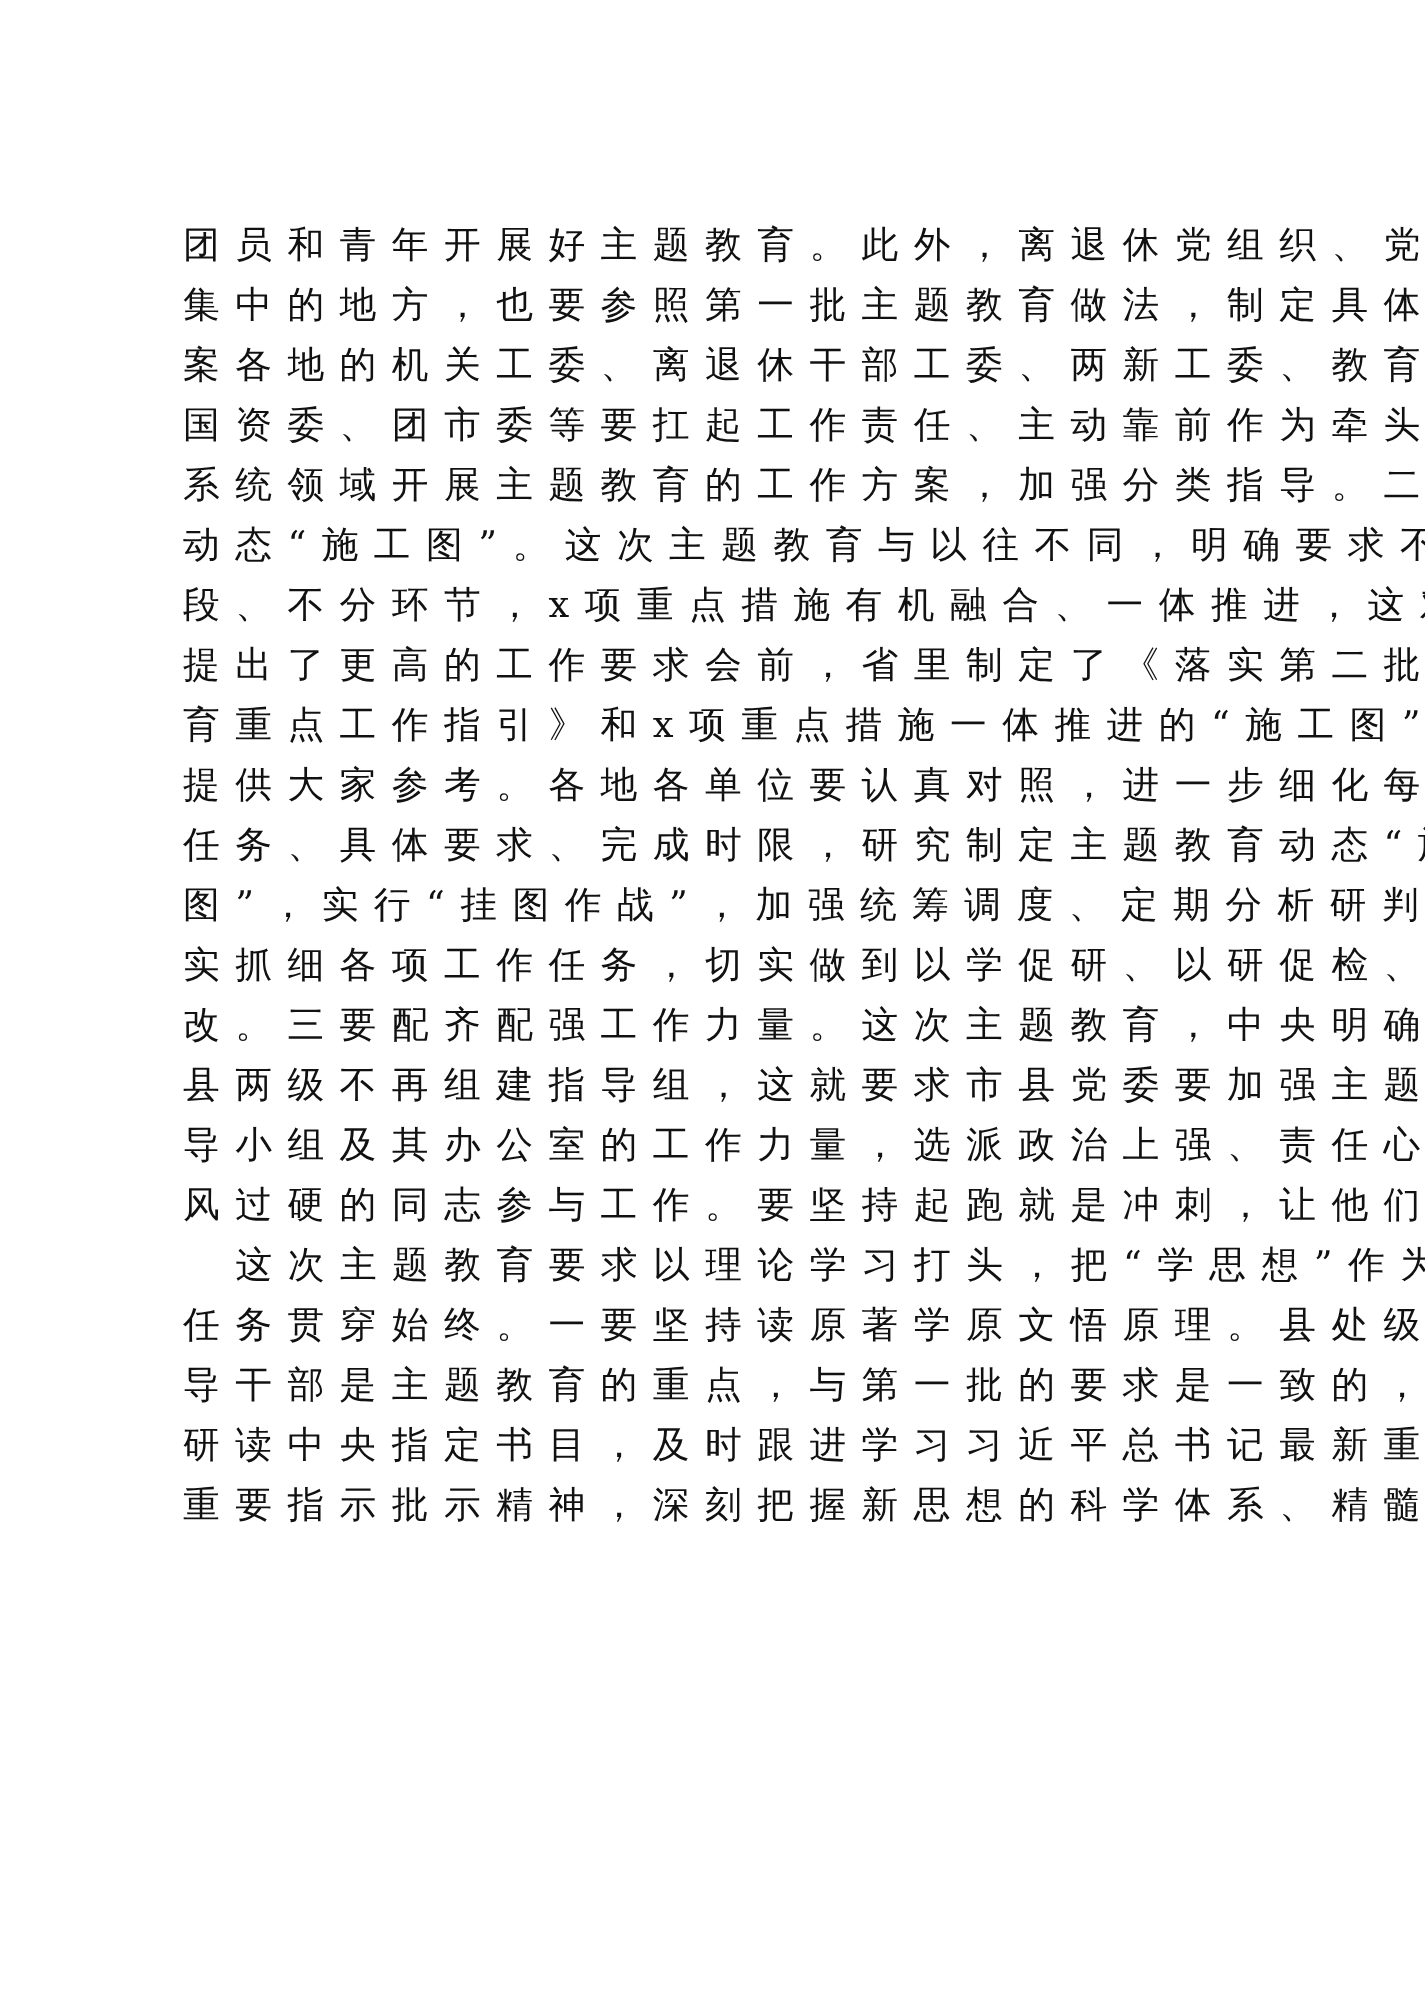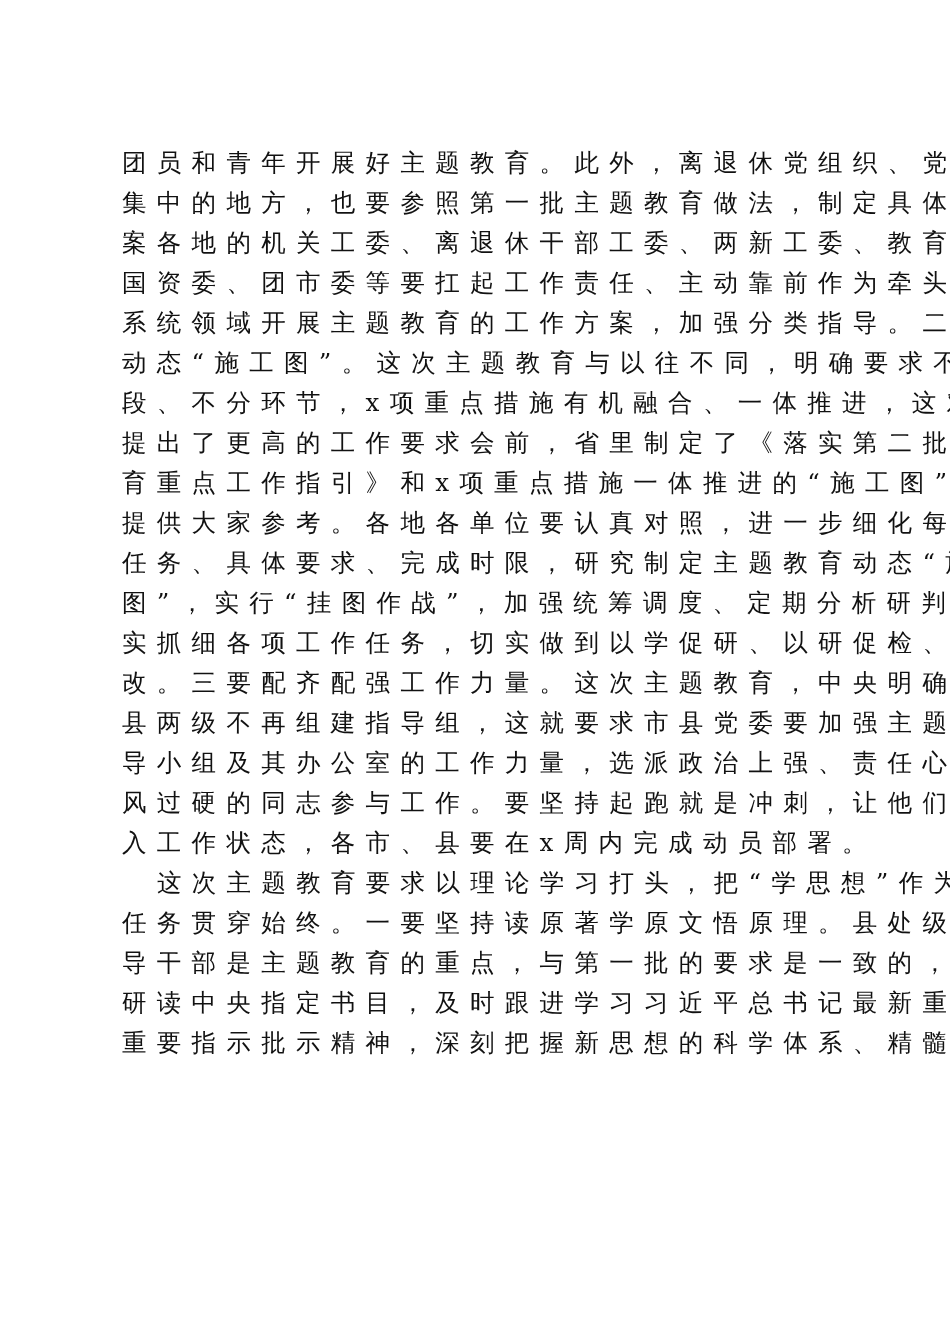--- a/index.html
+++ b/index.html
@@ -60,21 +60,20 @@
       <span class="line">提出了更高的工作要求会前，省里制定了《落实第二批主题教</span>
       <span class="line">育重点工作指引》和x项重点措施一体推进的“施工图”模版，</span>
       <span class="line">提供大家参考。各地各单位要认真对照，进一步细化每项工作</span>
       <span class="line">任务、具体要求、完成时限，研究制定主题教育动态“施工</span>
       <span class="line">图”，实行“挂图作战”，加强统筹调度、定期分析研判，抓</span>
       <span class="line">实抓细各项工作任务，切实做到以学促研、以研促检、以检促</span>
       <span class="line">改。三要配齐配强工作力量。这次主题教育，中央明确规定市</span>
       <span class="line">县两级不再组建指导组，这就要求市县党委要加强主题教育领</span>
       <span class="line">导小组及其办公室的工作力量，选派政治上强、责任心强、作</span>
       <span class="line">风过硬的同志参与工作。要坚持起跑就是冲刺，让他们马上进</span>
-      <span class="line last">入工作状态，各市、县要在x周内完成动员部署。</span>
     </div>
     <div class="paragraph">
       <span class="line indent">这次主题教育要求以理论学习打头，把“学思想”作为首位</span>
       <span class="line">任务贯穿始终。一要坚持读原著学原文悟原理。县处级以上领</span>
       <span class="line">导干部是主题教育的重点，与第一批的要求是一致的，要通读</span>
       <span class="line">研读中央指定书目，及时跟进学习习近平总书记最新重要讲话</span>
       <span class="line">重要指示批示精神，深刻把握新思想的科学体系、精髓要义和</span>
     </div>
   </div>
 </div>

